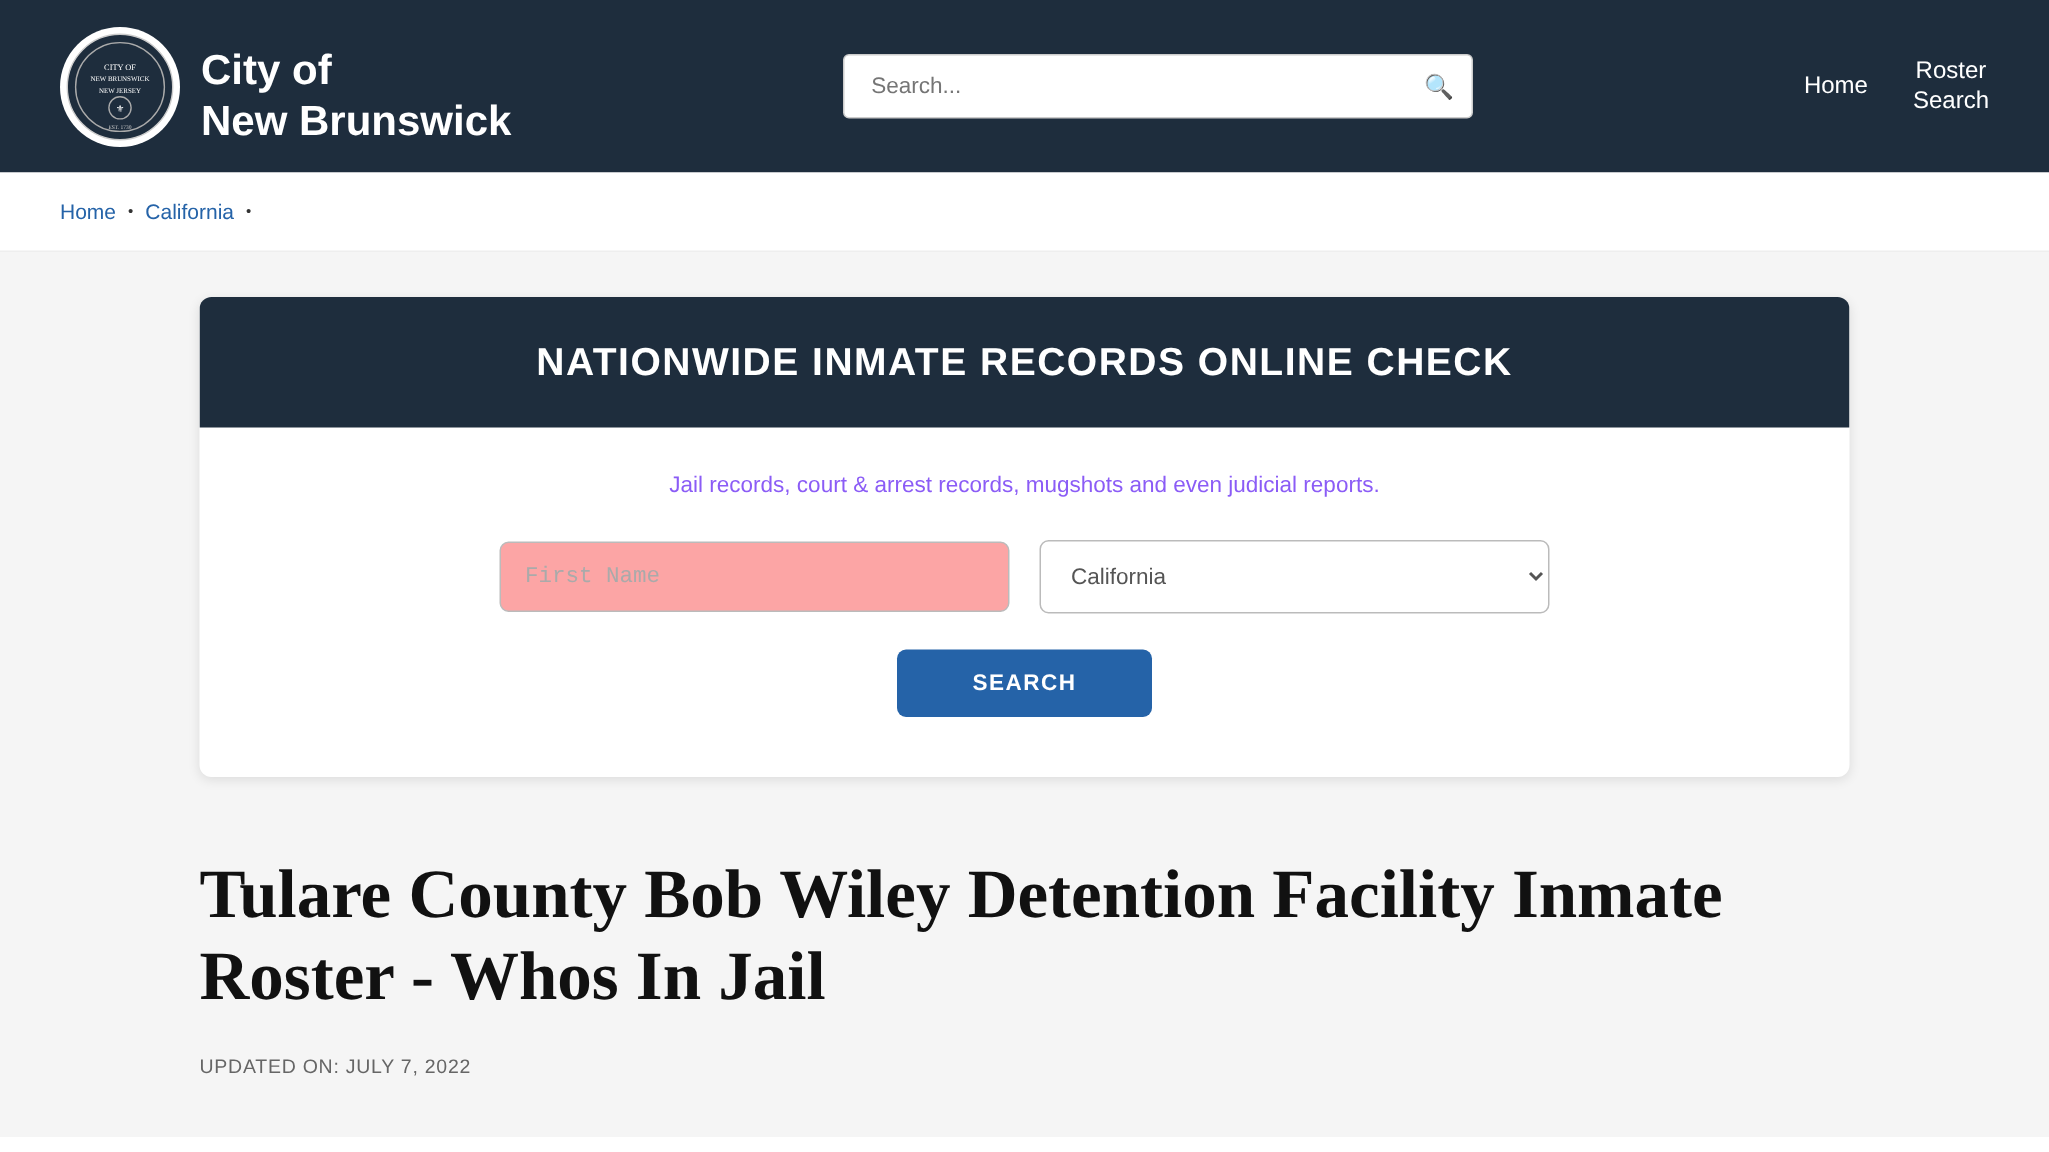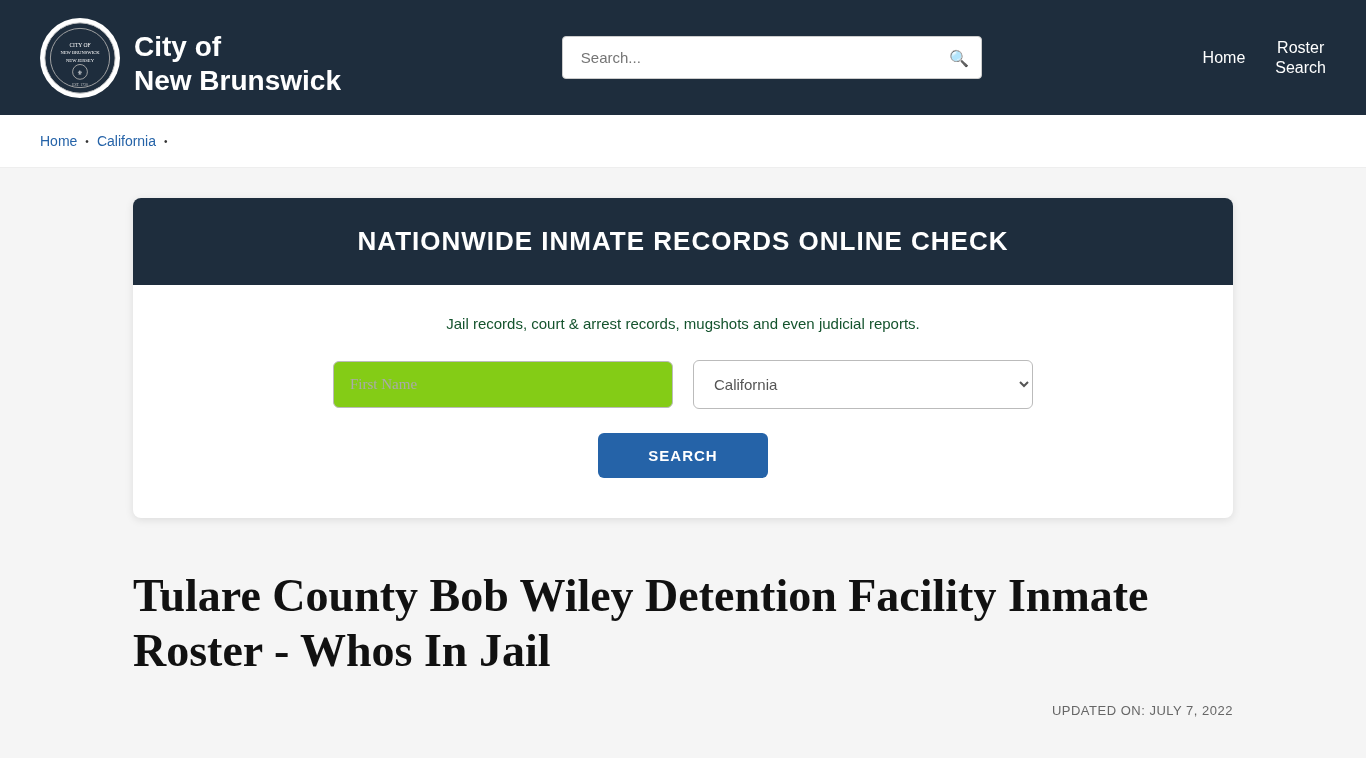--- a/index.html
+++ b/index.html
@@ -167,44 +167,44 @@
       letter-spacing: 1px;
       text-transform: uppercase;
     }
 
     .records-box-body {
       padding: 30px 40px 40px;
     }
 
     .records-description {
       text-align: center;
-      color: #14532d;
+      color: #8b5cf6;
       font-family: Arial, sans-serif;
       font-size: 15px;
       margin-bottom: 28px;
     }
 
     .form-row {
       display: flex;
       gap: 20px;
       align-items: center;
       justify-content: center;
       margin-bottom: 24px;
     }
 
     .form-row input[type="text"] {
       flex: 1;
       max-width: 340px;
       padding: 14px 16px;
       border: 1px solid #bbb;
       border-radius: 6px;
       font-size: 15px;
-      font-family: Liberation Serif, serif;
+      font-family: Liberation Mono, monospace;
       color: #555;
-      background: #84cc16;
+      background: #fca5a5;
       outline: none;
     }
 
     .form-row input[type="text"]::placeholder {
       color: #aaa;
     }
 
     .form-row select {
       flex: 1;
       max-width: 340px;
@@ -252,21 +252,20 @@
       line-height: 1.2;
       margin-bottom: 25px;
     }
 
     .updated-on {
       font-family: Arial, sans-serif;
       font-size: 13px;
       color: #666;
       letter-spacing: 0.5px;
       text-transform: uppercase;
-      text-align: right;
     }
   </style>
 </head>
 <body>
 
 <header class="header">
   <div class="header-logo">
     <div class="logo-circle">
       <svg viewBox="0 0 80 80" xmlns="http://www.w3.org/2000/svg">
         <circle cx="40" cy="40" r="38" fill="#1e2d3d" stroke="#ccc" stroke-width="1"></circle>

